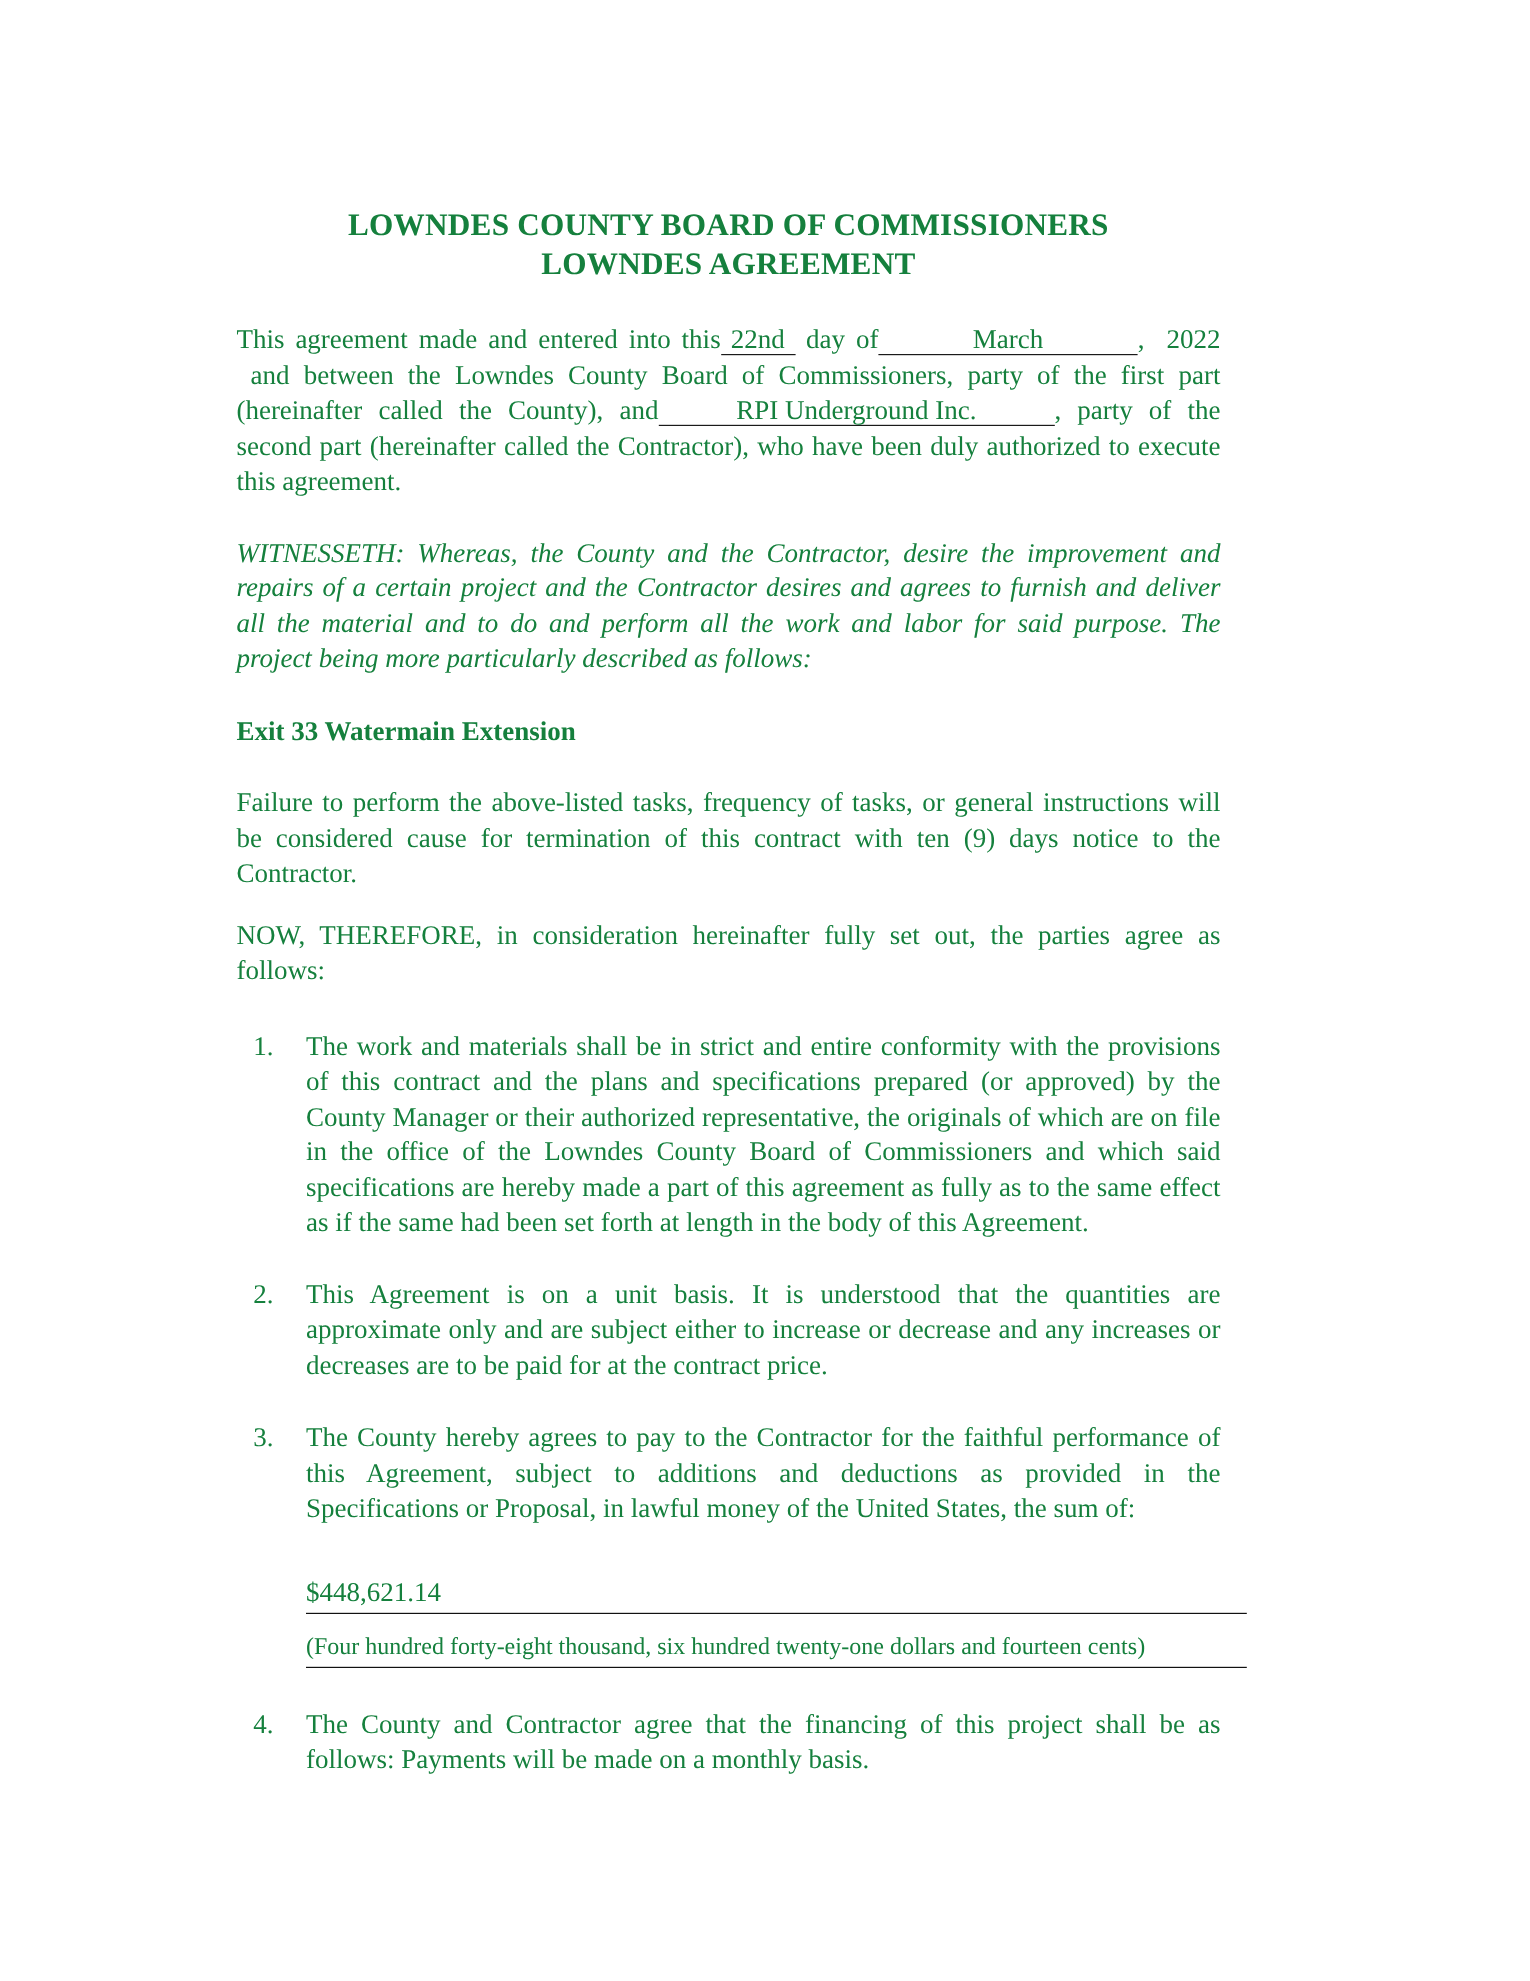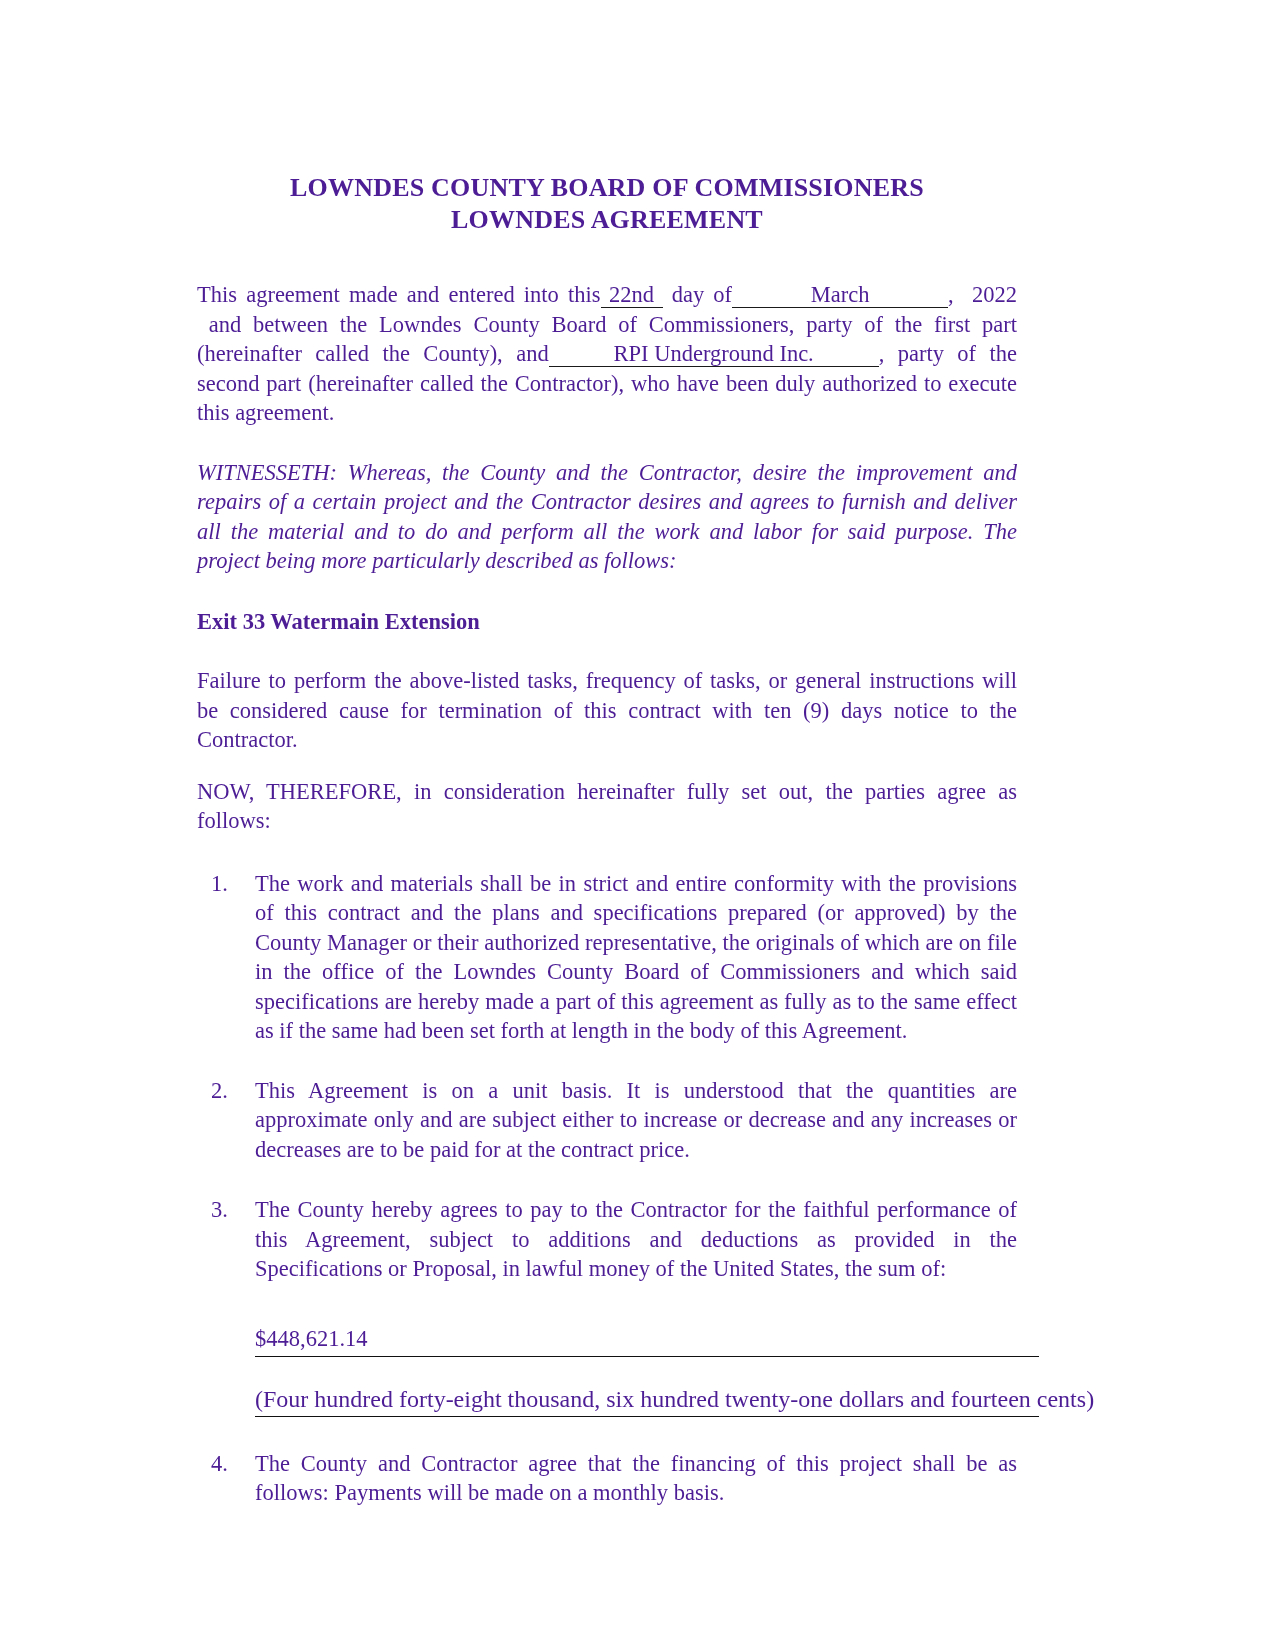--- a/index.html
+++ b/index.html
@@ -8,21 +8,21 @@
     background: #ffffff;
   }
   .page {
     position: relative;
     width: 1275px;
     height: 1651px;
     background: #ffffff;
     margin: 0 auto;
     overflow: hidden;
     font-family: "Liberation Serif", "DejaVu Serif", serif;
-    color: #4c1d95;
+    color: #15803d;
   }
   .content {
     position: absolute;
     left: 197px;
     top: 0;
     width: 820px;
   }
 
   
   .doc-title {
@@ -38,21 +38,21 @@
 
   
   .para {
     font-size: 22.5px;
     line-height: 29.5px;
     text-align: justify;
     text-justify: inter-word;
     margin: 0;
     hyphens: none;
   }
-  .para.intro { margin-top: 44px; }
+  .para.intro { margin-top: 32px; }
   .para.witness { margin-top: 30px; font-style: italic; }
   .para.failure { margin-top: 30px; }
   .para.nowtherefore { margin-top: 22px; }
 
   .project-title {
     font-size: 22.5px;
     line-height: 29.5px;
     font-weight: bold;
     margin: 0;
     margin-top: 31px;
@@ -103,22 +103,22 @@
     font-size: 22.5px;
     line-height: 29px;
     border-bottom: 1.6px solid #111;
     display: block;
     width: 784px;
     padding-bottom: 3px;
     white-space: nowrap;
     margin-top: 40px;
   }
   .amount-words {
-    margin-top: 28px;
-    font-size: 24px;
+    margin-top: 13px;
+    font-size: 20px;
     line-height: 29px;
     display: block;
     width: 784px;
     border-bottom: 1.6px solid #111;
     padding-bottom: 2px;
     white-space: nowrap;
   }
 </style>
 </head>
 <body>

